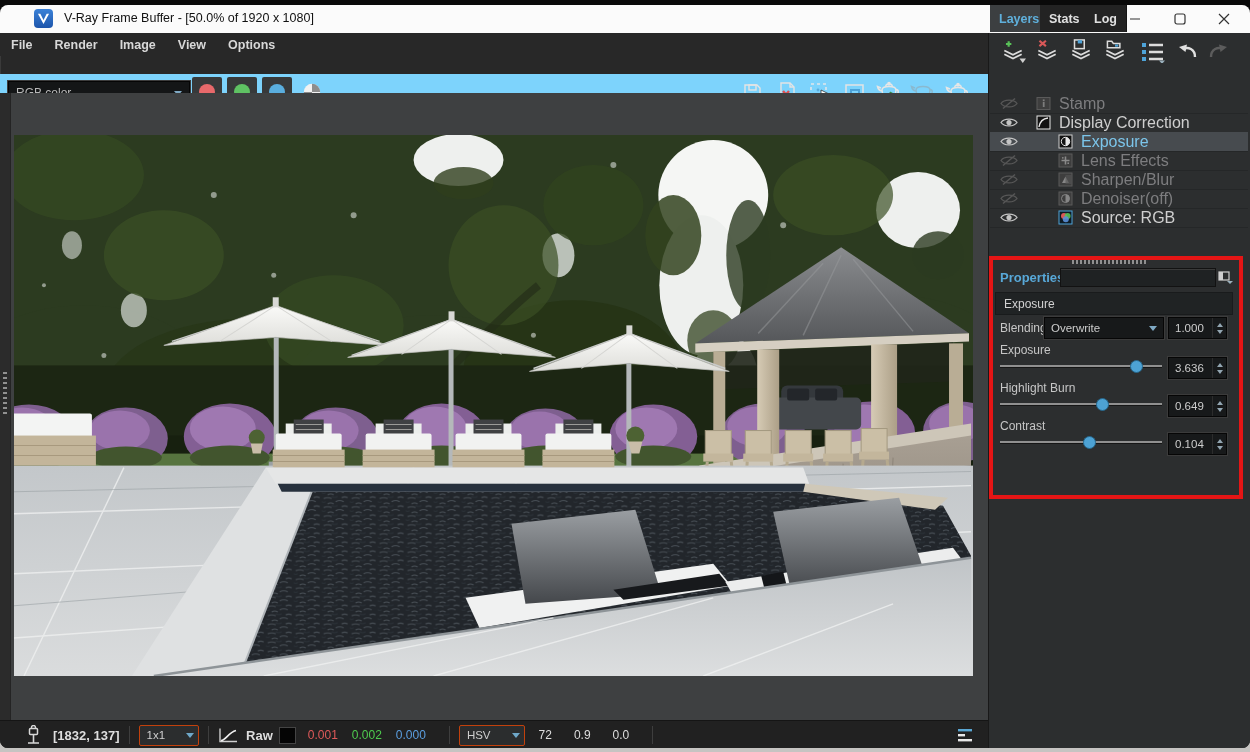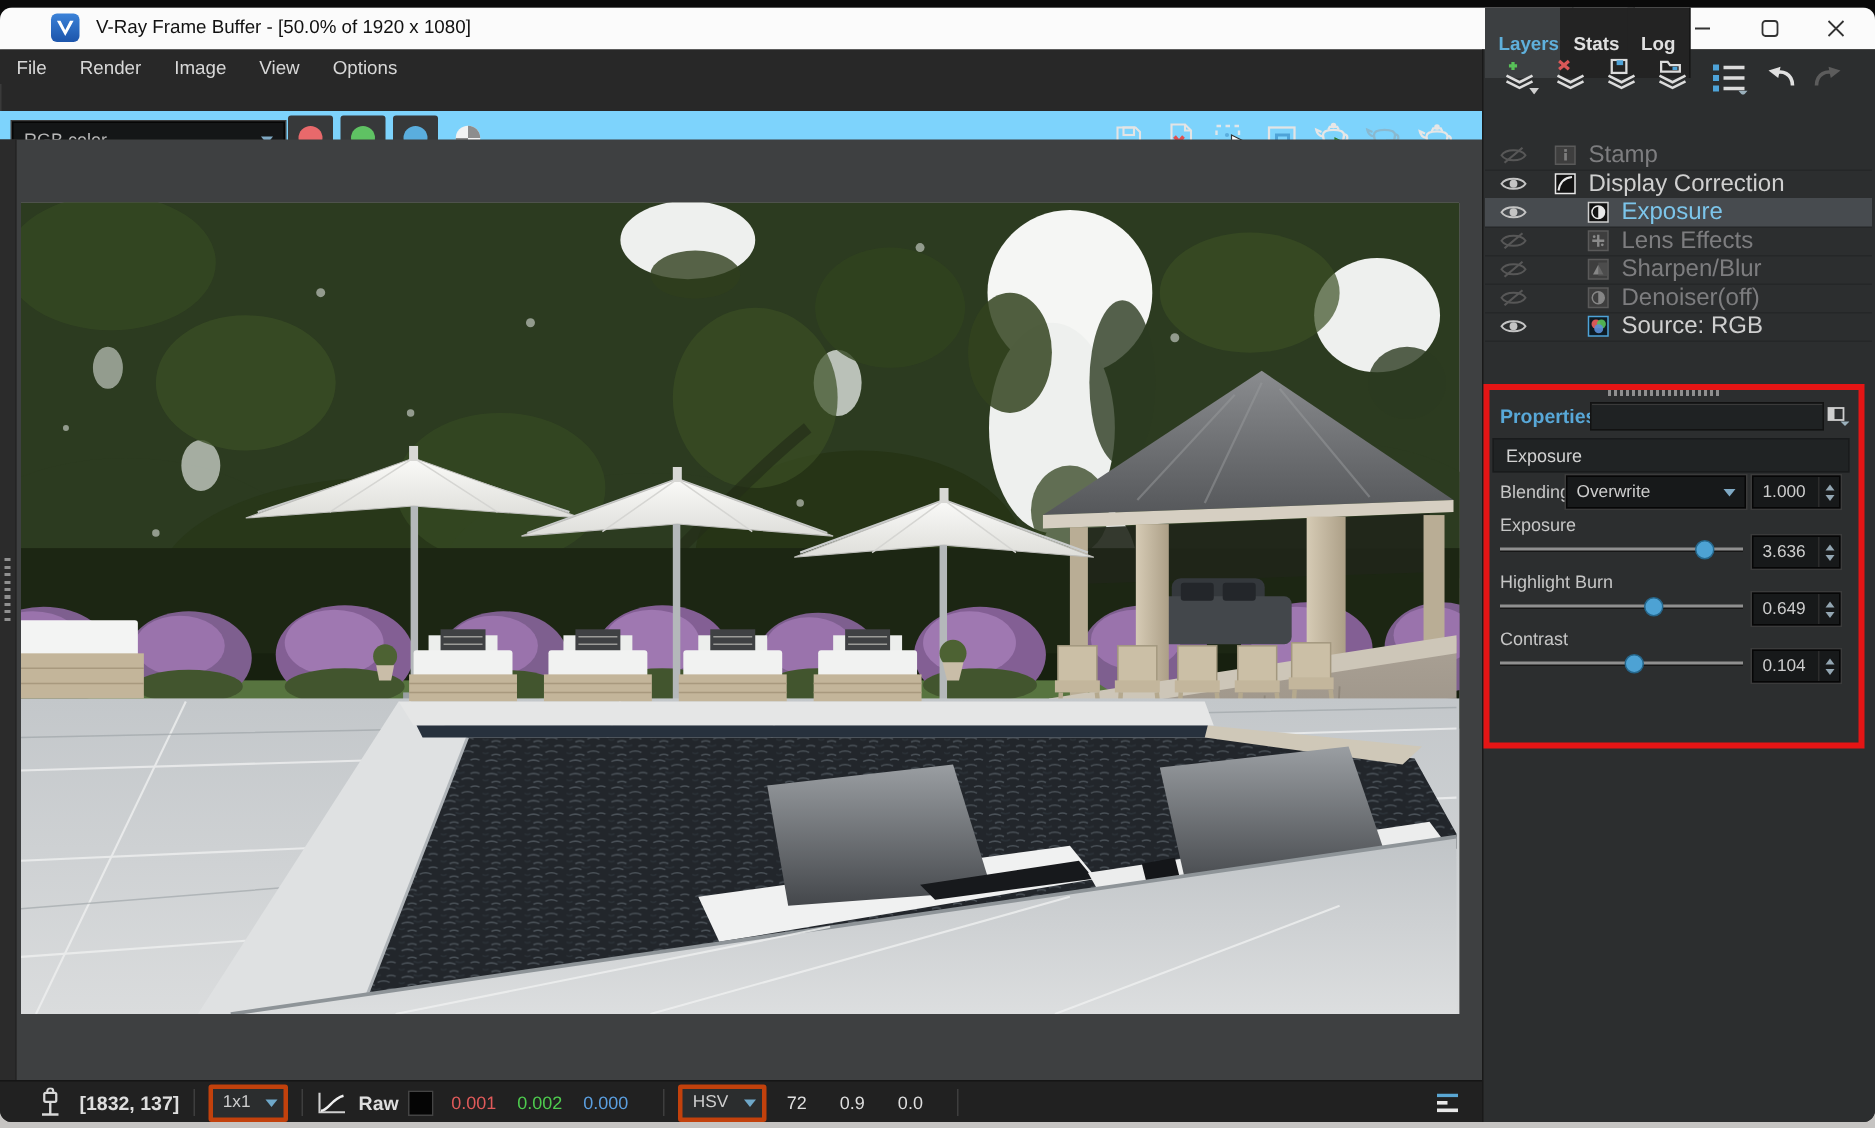--- a/index.html
+++ b/index.html
@@ -8,42 +8,42 @@
   .abs{position:absolute;}
   #window{position:absolute;left:0;top:5px;width:1250px;height:743px;background:#282828;
     border-radius:8px;overflow:hidden;box-shadow:0 0 0 1px #3a3a3a inset;}
   
   #titlebar{position:absolute;left:0;top:0;width:100%;height:28px;background:#fbfbfb;color:#151515;}
   #titlebar .title{position:absolute;left:64px;top:6px;font-size:12.5px;color:#111;}
   #logo{position:absolute;left:34px;top:4px;width:19px;height:19px;border-radius:4px;
     background:linear-gradient(#3b82d8,#1d55ab);display:flex;align-items:center;justify-content:center;}
   .winbtn{position:absolute;top:0;width:40px;height:28px;display:flex;align-items:center;justify-content:center;}
   
-  #menubar{position:absolute;left:0;top:28px;width:100%;height:23px;background:#282828;display:flex;align-items:flex-end;}
+  #menubar{position:absolute;left:0;top:28px;width:100%;height:23px;background:#282828;display:flex;align-items:flex-end;font-weight:bold;}
   .menu-item{color:#d8d8d8;font-size:12.5px;padding:0 11px;height:100%;display:flex;align-items:center;}
   
   #toolbar{position:absolute;left:0;top:69px;width:988px;height:37px;background:#7dd3fc;border-bottom:1px solid #a21caf;}
   #channel-combo{position:absolute;left:8px;top:7px;width:180px;height:22px;background:#141617;
     border:1px solid #050505;box-shadow:0 0 0 1px #3d3d3d;display:flex;align-items:center;}
   #channel-combo span{color:#b9b9b9;font-size:12px;padding-left:7px;flex:1;}
   .chev{width:0;height:0;border-left:4px solid transparent;border-right:4px solid transparent;border-top:5px solid #7fa9c4;margin-right:7px;}
   .chanbtn{position:absolute;top:3px;width:30px;height:30px;background:#37393a;border-radius:2px;
     display:flex;align-items:center;justify-content:center;}
   .dot{width:16px;height:16px;border-radius:50%;}
   .tbicon{position:absolute;top:5px;width:30px;height:28px;display:flex;align-items:center;justify-content:center;}
   .dis{opacity:.45;}
   
   #viewport{position:absolute;left:0;top:88px;width:988px;height:627px;background:#3e4041;}
   #left-strip{position:absolute;left:0;top:0;width:10px;height:100%;background:#2b2b2b;border-right:1px solid #242424;}
   #left-grip{position:absolute;left:3px;top:279px;width:4px;height:44px;
     background:repeating-linear-gradient(#909090 0 2px,transparent 2px 5px);}
   #render{position:absolute;left:14px;top:42px;width:959px;height:541px;background:#111;}
   
   #panel{position:absolute;left:988px;top:28px;width:262px;height:715px;background:#2c2e2f;border-left:1px solid #191919;}
-  .tab{position:absolute;top:0;height:23px;display:flex;align-items:center;padding:12px 9px;
+  .tab{position:absolute;top:0;height:23px;display:flex;align-items:center;padding:2px 9px;
     font-size:12.5px;font-weight:bold;color:#e0e0e0;background:#232323;border-right:1px solid #161616;}
   .tab.active{background:#3c3f41;color:#5fb0dc;}
   .ltb{position:absolute;top:32px;width:30px;height:28px;display:flex;align-items:center;justify-content:center;}
   
   .layer-row{position:absolute;left:2px;width:258px;height:19px;display:flex;align-items:center;border-bottom:1px solid #252728;}
   .layer-row .eye{width:20px;margin-left:10px;display:flex;}
   .layer-row .licon{width:17px;height:15px;display:flex;}
   .layer-row .llabel{font-size:16px;color:#cfcfcf;margin-left:6px;white-space:nowrap;}
   .layer-row.disabled .llabel{color:#7d7d7f;}
   .layer-row.selected{background:#474b4f;}
@@ -66,21 +66,21 @@
   .dn{width:0;height:0;border-left:3.5px solid transparent;border-right:3.5px solid transparent;border-top:4px solid #93a6b2;}
   .slider{position:absolute;height:12px;}
   .slider .track{position:absolute;left:0;right:0;top:5px;height:2px;background:#909090;border-bottom:1px solid #161616;}
   .slider .handle{position:absolute;top:0;width:11px;height:11px;border-radius:50%;background:#4da2d4;
     border:1px solid #26678c;transform:translateX(-6px);}
   #red-box{position:absolute;left:989px;top:251px;width:246px;height:235px;border:4px solid #e51515;z-index:50;pointer-events:none;}
   
   #statusbar{position:absolute;left:0;top:715px;width:988px;height:28px;background:#212121;border-top:1px solid #151515;
     display:flex;align-items:center;font-size:12px;color:#dedede;}
   .sb-sep{width:1px;height:18px;background:#3e3e3e;margin:0 9px;}
-  .sb-combo{height:19px;background:#2b2d2e;border:3px solid #c2410c;border-radius:2px;display:flex;align-items:center;padding:0 4px 0 7px;gap:10px;}
+  .sb-combo{height:19px;background:#2b2d2e;border:1px solid #c2410c;border-radius:2px;display:flex;align-items:center;padding:0 4px 0 7px;gap:21px;}
   .sb-combo span{font-size:11.5px;color:#cfcfcf;}
   .sb-combo .chev{margin:0;border-top-color:#6fa8c9;}
   .sb-val{font-size:12px;margin-right:14px;}
   #swatch{width:15px;height:15px;background:#050505;border:1px solid #444;margin:0 12px 0 6px;}
   .rv{color:#e05a5a;} .gv{color:#4ecb4e;} .bv{color:#5b9fe0;}
 </style>
 </head>
 <body>
 
 <div id="window">

